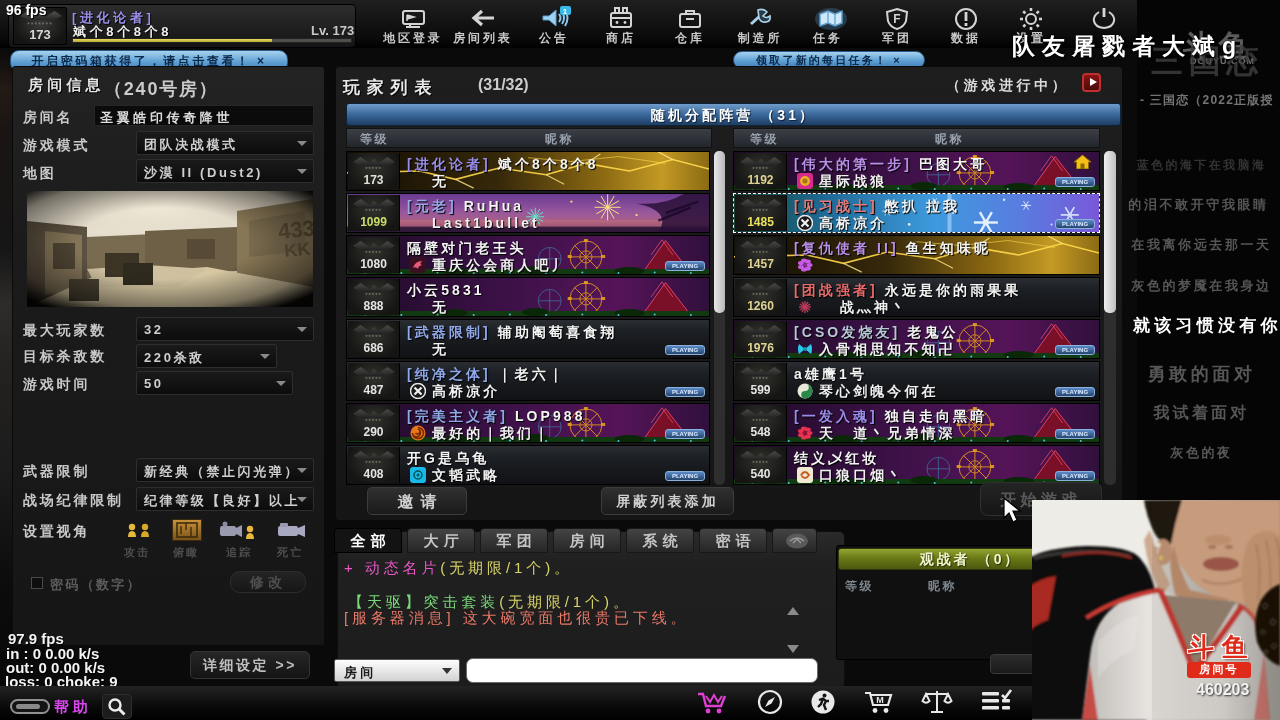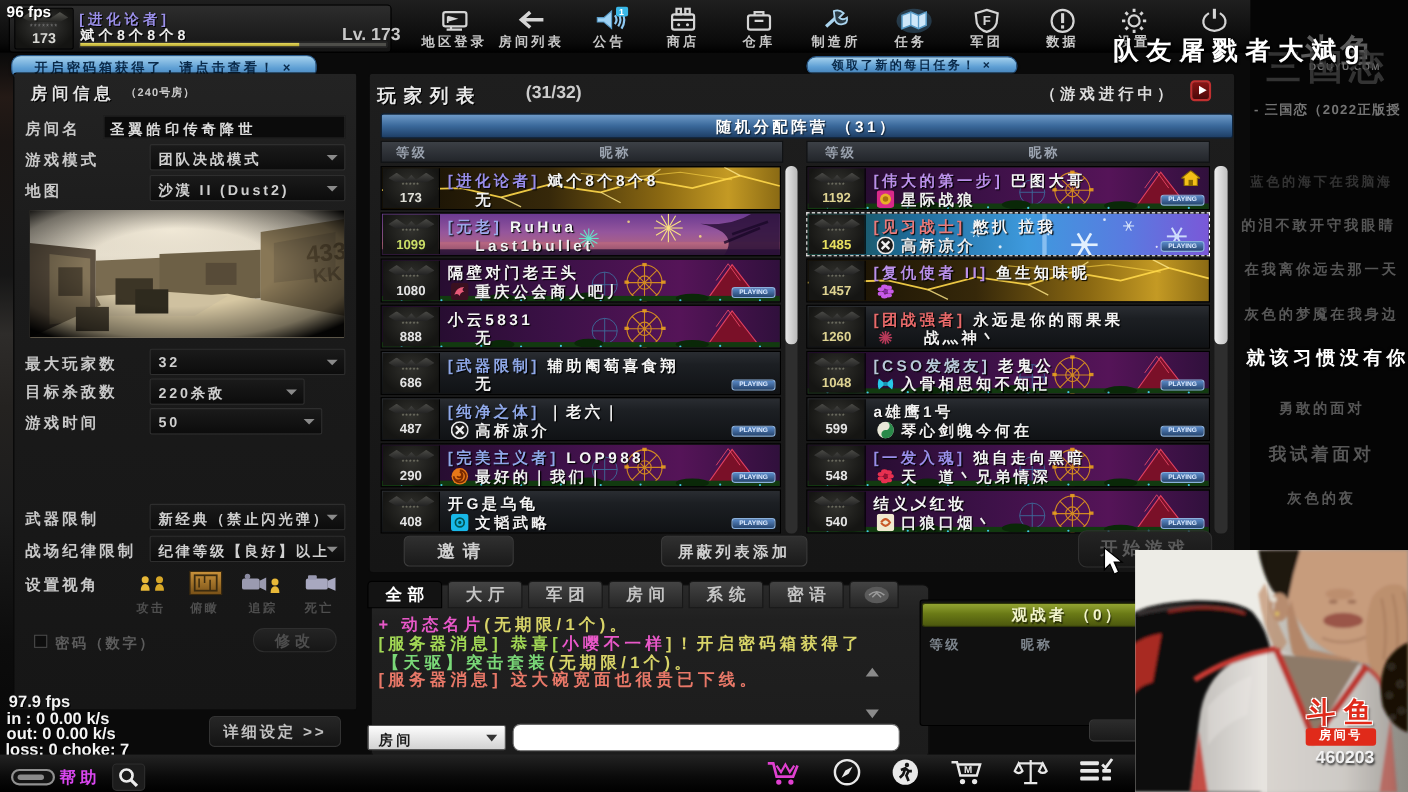--- a/index.html
+++ b/index.html
@@ -20,37 +20,37 @@
 .row{width:364px;height:40px;overflow:hidden;border:1px solid #000}
 .bdg{position:absolute;left:1px;top:1px;width:52px;height:36px;background:radial-gradient(ellipse at 50% 40%,#32322e,#151513 75%);border-right:1px solid #000}
 .bdg .n{position:absolute;left:0;right:0;bottom:2px;text-align:center;font-size:12px;font-weight:bold;letter-spacing:0}
 .bdg .w{position:absolute;left:5px;top:4px;width:42px;height:9px;background:linear-gradient(180deg,#4a4a46,#222);clip-path:polygon(0 55%,18% 0,40% 70%,50% 20%,60% 70%,82% 0,100% 55%,82% 100%,18% 100%)}
 .t1{position:absolute;left:60px;top:4px;font-size:14px;font-weight:bold;white-space:nowrap;text-shadow:1px 1px 1px #000;letter-spacing:.22em}
 .t2{position:absolute;left:85px;top:21px;font-size:14px;font-weight:bold;color:#f0f0f0;white-space:nowrap;text-shadow:1px 1px 1px #000;letter-spacing:.22em}
 .pl{position:absolute;right:4px;bottom:3px;width:40px;height:10px;background:linear-gradient(180deg,#5a8ac8,#26456f);border:1px solid #8ab0dc;border-radius:3px;color:#dceaff;font-size:6px;font-weight:bold;text-align:center;line-height:9px}
 .ci{position:absolute;left:63px;top:21px;width:16px;height:16px;border-radius:3px}
 .btn{background:linear-gradient(180deg,#303030,#1a1a1a);border:1px solid #3c3c3c;border-radius:5px;color:#cfcfcf;font-weight:bold;text-align:center}
 .tab{top:528px;height:25px;background:linear-gradient(180deg,#444,#262626);border:1px solid #181818;border-radius:4px 4px 0 0;color:#c4c4c4;font-size:15px;font-weight:bold;text-align:center;line-height:24px;letter-spacing:.35em;text-indent:.35em}
-.cm{font-size:15px;font-weight:bold;white-space:nowrap;letter-spacing:.26em}
+.cm{font-size:15px;font-weight:normal;white-space:nowrap;letter-spacing:.26em}
 .wm{color:#5a5a5a}
 .lyr{width:143px;text-align:center;font-weight:bold;white-space:nowrap;overflow:visible;letter-spacing:.2em}
 </style></head><body>
 <div class="a game">
 <div class="a topbar"></div>
 <div class="a" style="left:0;top:48px;width:12px;height:672px;background:linear-gradient(180deg,#0a0a0a,#241a16 6%,#1a1513 12%,#161616 30%,#2e2c2a 38%,#242220 48%,#1c1c1c 62%,#0c0c0c 80%,#060606)"></div>
 <div class="a avpanel"></div>
 
 <div class="a" style="left:13px;top:7px;width:54px;height:38px;background:radial-gradient(ellipse at 50% 45%,#3a3a38,#141412 75%);border:1px solid #000;border-radius:2px">
  <div class="a" style="left:6px;top:3px;width:42px;height:9px;background:linear-gradient(180deg,#55554f,#252523);clip-path:polygon(0 55%,18% 0,40% 70%,50% 15%,60% 70%,82% 0,100% 55%,82% 100%,18% 100%)"></div>
  <div class="a" style="left:8px;top:13px;right:8px;font-size:7px;color:#777;text-align:center;letter-spacing:1px">*******</div>
  <div class="a" style="left:0;right:0;bottom:2px;text-align:center;font-size:13px;font-weight:bold;color:#d8d8d4">173</div>
 </div>
 <div class="a b k" style="left:72px;top:9px;font-size:13px;color:#9a8fe8;text-shadow:1px 1px 0 #000">[进化论者]</div>
 <div class="a b k" style="left:73px;top:23px;font-size:13px;color:#ececec;text-shadow:1px 1px 0 #000">斌个8个8个8</div>
-<div class="a b" style="left:311px;top:23px;font-size:16px;color:#c8c8c8">Lv. 173</div>
+<div class="a b" style="left:311px;top:23px;font-size:13px;color:#c8c8c8">Lv. 173</div>
 <div class="a" style="left:72px;top:38px;width:280px;height:5px;background:#4e4e4a;border:1px solid #222">
  <div style="width:199px;height:100%;background:linear-gradient(180deg,#e6da5e,#b8a830)"></div>
 </div>
 <div class="a" style="left:398px;top:6px;width:30px;height:25px"><svg width="30" height="25">
         <rect x="5" y="5" width="21" height="13" rx="2" stroke="#d4d4d4" stroke-width="2" fill="none"></rect>
         <path d="M9 9 L9 15 M9 9 L16 11 L9 13" stroke="#d4d4d4" stroke-width="1.5" fill="#d4d4d4"></path>
         <path d="M12 18 L12 21 M8 21 L22 21" stroke="#d4d4d4" stroke-width="2" fill="none"></path>
       </svg></div>
     <div class="a icolabel" style="left:378px">地区登录</div>
     <div class="a" style="left:468px;top:6px;width:30px;height:25px"><svg width="30" height="25">
@@ -117,21 +117,21 @@
     <div class="a icolabel" style="left:996px">设置</div>
     <div class="a" style="left:1089px;top:6px;width:30px;height:25px"><svg width="30" height="25">
         <path d="M10 6 Q4 10 5 15 Q6 21 15 22 Q24 21 25 15 Q26 10 20 6" stroke="#d4d4d4" stroke-width="2" fill="none"></path>
         <rect x="13.6" y="2" width="2.8" height="9" fill="#d4d4d4"></rect>
       </svg></div>
 <div class="a tooltip" style="left:10px;top:50px;width:278px;height:22px;font-size:12px;line-height:21px;text-align:center;letter-spacing:.22em">开启密码箱获得了，请点击查看！ ×</div>
 <div class="a tooltip" style="left:733px;top:51px;width:192px;height:18px;font-size:11px;line-height:17px;text-align:center;letter-spacing:.2em">领取了新的每日任务！ ×</div>
 
 <div class="a" style="left:12px;top:66px;width:313px;height:580px;background:linear-gradient(180deg,#232323,#1b1b1b 30%,#161616);border-radius:3px;border:1px solid #0a0a0a"></div>
 <div class="a b k" style="left:28px;top:76px;font-size:15px;color:#e4e4e4;text-shadow:1px 1px 0 #000">房间信息</div>
-<div class="a b" style="left:114px;top:77px;font-size:10px;color:#cacaca;letter-spacing:.1em">（240号房）</div>
+<div class="a b" style="left:104px;top:77px;font-size:18px;color:#cacaca;letter-spacing:.1em">（240号房）</div>
 <div class="a lbl" style="left:23px;top:109px">房间名</div>
 <div class="a" style="left:94px;top:105px;width:220px;height:21px;background:#0b0b0b;border:1px solid #262626"></div>
 <div class="a b k" style="left:100px;top:109px;font-size:13px;color:#dcdcdc">圣翼皓印传奇降世</div>
 <div class="a lbl" style="left:23px;top:137px">游戏模式</div>
 <div class="a sel" style="left:136px;top:131px;width:178px;height:24px">
       <span class="tx">团队决战模式</span>
       <span class="ar"></span>
     </div>
 <div class="a lbl" style="left:23px;top:165px">地图</div>
 <div class="a sel" style="left:136px;top:159px;width:178px;height:24px">
@@ -236,21 +236,21 @@
 <div class="a b" style="left:173px;top:545px;font-size:11px;color:#4e4e4e;letter-spacing:.2em">俯瞰</div>
 <div class="a b" style="left:226px;top:545px;font-size:11px;color:#4e4e4e;letter-spacing:.2em">追踪</div>
 <div class="a b" style="left:277px;top:545px;font-size:11px;color:#4e4e4e;letter-spacing:.2em">死亡</div>
 <div class="a" style="left:31px;top:577px;width:12px;height:12px;background:#0e0e0e;border:1px solid #4a4a4a"></div>
 <div class="a b" style="left:50px;top:576px;font-size:13px;color:#5c5c5c;letter-spacing:.18em">密码（数字）</div>
 <div class="a" style="left:230px;top:571px;width:76px;height:22px;background:linear-gradient(180deg,#242424,#161616);border:1px solid #2e2e2e;border-radius:10px;text-align:center;line-height:21px;font-size:14px;font-weight:bold;color:#4e4e4e;letter-spacing:.3em">修改</div>
 
 <div class="a b" style="left:8px;top:630px;font-size:15px;color:#f4f4f4;text-shadow:1px 1px 0 #000">97.9 fps</div>
 <div class="a b" style="left:6px;top:645px;font-size:15px;color:#f4f4f4;text-shadow:1px 1px 0 #000">in :  0 0.00 k/s</div>
 <div class="a b" style="left:6px;top:659px;font-size:15px;color:#f4f4f4;text-shadow:1px 1px 0 #000">out:  0 0.00 k/s</div>
-<div class="a b" style="left:5px;top:673px;font-size:15px;color:#f4f4f4;text-shadow:1px 1px 0 #000">loss: 0 choke:  7</div>
+<div class="a b" style="left:5px;top:673px;font-size:15px;color:#f4f4f4;text-shadow:1px 1px 0 #000">loss: 0 choke:  9</div>
 <div class="a" style="left:190px;top:651px;width:120px;height:28px;background:linear-gradient(180deg,#262626,#141414);border:1px solid #333;border-radius:5px;text-align:center;line-height:27px;font-size:14px;font-weight:bold;color:#c0c0c0;letter-spacing:.18em">详细设定 &gt;&gt;</div>
 <div class="a" style="left:10px;top:699px;width:40px;height:15px;border:2px solid #909090;border-radius:8px;background:#1a1a1a">
       <div style="position:absolute;left:4px;top:3px;width:22px;height:5px;background:#707070;border-radius:3px"></div>
     </div>
 
 <div class="a" style="left:100px;top:693px;width:30px;height:26px;background:#1c1c1c;border:1px solid #2a2a2a;border-radius:4px"><svg width="28" height="24">
         <circle cx="12" cy="10" r="6" stroke="#e8e8e8" stroke-width="2.4" fill="none"></circle>
         <line x1="16.5" y1="14.5" x2="22" y2="20" stroke="#e8e8e8" stroke-width="3"></line>
       </svg></div>
 
@@ -863,21 +863,21 @@
           <circle cx="200.75000000000003" cy="37" r="1"></circle>
           <circle cx="237.25" cy="36.5" r="1"></circle>
           <circle cx="273.75" cy="37" r="1"></circle>
           <circle cx="310.25" cy="36.5" r="1"></circle>
           <circle cx="346.75" cy="37" r="1"></circle>
         </g>
       </svg>
       <div class="bdg">
         <div class="w"></div>
         <div class="a" style="left:6px;top:13px;right:6px;font-size:6px;color:#8a8a7a;text-align:center;letter-spacing:1px">*****</div>
-        <div class="n" style="color:#ded392">1048</div>
+        <div class="n" style="color:#ded392">1976</div>
       </div>
       <div class="t1"><span style="color:#b8c8d8">[CSO发烧友]</span> <span style="color:#f4f4f4">老鬼公</span></div>
       <div class="ci"><svg width="16" height="16">
           <path d="M8 8 L2 3 Q0 8 2 13 Z M8 8 L14 3 Q16 8 14 13 Z" fill="#28c8e8"></path>
           <circle cx="8" cy="8" r="2" fill="#1890b0"></circle>
         </svg></div>
       <div class="t2" style="left:85px">入骨相思知不知卍</div>
       <div class="pl">PLAYING</div>
     </div>
     <div class="a row" style="left:733px;top:361px;width:367px;border:1px solid #000">
@@ -1048,21 +1048,20 @@
     <div class="a tab" style="left:407px;width:68px">大厅</div>
     <div class="a tab" style="left:480px;width:68px">军团</div>
     <div class="a tab" style="left:553px;width:68px">房间</div>
     <div class="a tab" style="left:626px;width:68px">系统</div>
     <div class="a tab" style="left:699px;width:68px">密语</div>
     <div class="a tab" style="left:772px;width:45px"><svg width="26" height="18" style="margin-top:3px">
         <ellipse cx="13" cy="9" rx="11" ry="7.5" fill="#5a5a5a"></ellipse>
         <path d="M6 9 Q13 3 20 9 M9 11 L13 7 L17 11" stroke="#9a9a9a" stroke-width="1.4" fill="none"></path>
       </svg></div>
 <div class="a cm" style="left:344px;top:559px"><span style="color:#e858c8">+ 动态名片</span><span style="color:#d8d468">(无期限/1个)。</span></div>
-<div class="a cm" style="left:344px;top:576px"><span style="color:#a2d855">[服务器消息] 恭喜[</span><span style="color:#e858c8">小嘤不一样</span><span style="color:#d8d468">]！开启密码箱获得了</span></div>
 <div class="a cm" style="left:348px;top:593px"><span style="color:#7ad878">【天驱】突击套装</span><span style="color:#d8d468">(无期限/1个)。</span></div>
 <div class="a cm" style="left:344px;top:609px"><span style="color:#e87868">[服务器消息] 这大碗宽面也很贵已下线。</span></div>
 <div class="a" style="left:787px;top:607px;width:0;height:0;border-left:6px solid transparent;border-right:6px solid transparent;border-bottom:8px solid #8a8a8a"></div>
 <div class="a" style="left:787px;top:645px;width:0;height:0;border-left:6px solid transparent;border-right:6px solid transparent;border-top:8px solid #8a8a8a"></div>
 <div class="a" style="left:334px;top:659px;width:126px;height:23px;background:linear-gradient(180deg,#fdfdfd,#d2d2d2);border:1px solid #555;border-radius:2px">
       <span class="b" style="position:absolute;left:9px;top:4px;font-size:13px;color:#1a1a1a;letter-spacing:.25em">房间</span>
       <span style="position:absolute;right:7px;top:8px;width:0;height:0;border-left:5px solid transparent;border-right:5px solid transparent;border-top:6px solid #333"></span>
     </div>
 <div class="a" style="left:466px;top:658px;width:352px;height:25px;background:#fff;border:1px solid #6a6a6a;border-radius:7px"></div>
 
@@ -1131,21 +1130,21 @@
 <div class="a" style="left:1137px;top:0;width:143px;height:720px;background:#050505"></div>
 <div class="a b wm" style="left:1183px;top:26px;font-size:30px;color:#6a6a6a;opacity:.85;letter-spacing:.18em">斗鱼</div>
 <div class="a b wm" style="left:1190px;top:56px;font-size:9px;color:#707070;letter-spacing:1px">DOUYU.COM</div>
 <div class="a b" style="left:1151px;top:40px;font-size:32px;color:#3f3f3f;opacity:.8;letter-spacing:.18em">三国恋</div>
 <div class="a b" style="left:1140px;top:92px;font-size:12px;color:#757575;white-space:nowrap;letter-spacing:.1em">- 三国恋（2022正版授</div>
 <div class="a b lyr" style="left:1130px;top:157px;font-size:12px;color:#333">蓝色的海下在我脑海</div>
 <div class="a b lyr" style="left:1127px;top:196px;font-size:13px;color:#565656">的泪不敢开守我眼睛</div>
 <div class="a b lyr" style="left:1130px;top:236px;font-size:13px;color:#565656">在我离你远去那一天</div>
 <div class="a b lyr" style="left:1130px;top:277px;font-size:13px;color:#565656">灰色的梦魇在我身边</div>
 <div class="a b" style="left:1133px;top:314px;font-size:17px;color:#fff;text-shadow:0 0 3px #000;letter-spacing:.25em;white-space:nowrap">就该习惯没有你的硬</div>
-<div class="a b lyr" style="left:1130px;top:362px;font-size:13px;color:#565656">勇敢的面对</div>
+<div class="a b lyr" style="left:1130px;top:362px;font-size:18px;color:#565656">勇敢的面对</div>
 <div class="a b lyr" style="left:1130px;top:403px;font-size:16px;color:#565656">我试着面对</div>
 <div class="a b lyr" style="left:1130px;top:444px;font-size:13px;color:#565656">灰色的夜</div>
 
 <div class="a" style="left:1032px;top:500px;width:248px;height:220px;background:#a8a8a2;overflow:hidden">
  <svg class="a" style="left:0;top:0" width="248" height="220">
   <defs>
    <linearGradient id="wall" x1="0" y1="0" x2="1" y2="0">
           <stop offset="0" stop-color="#eceae4"></stop>
           <stop offset="0.5" stop-color="#d5d3cd"></stop>
           <stop offset="0.78" stop-color="#aeaca6"></stop>

